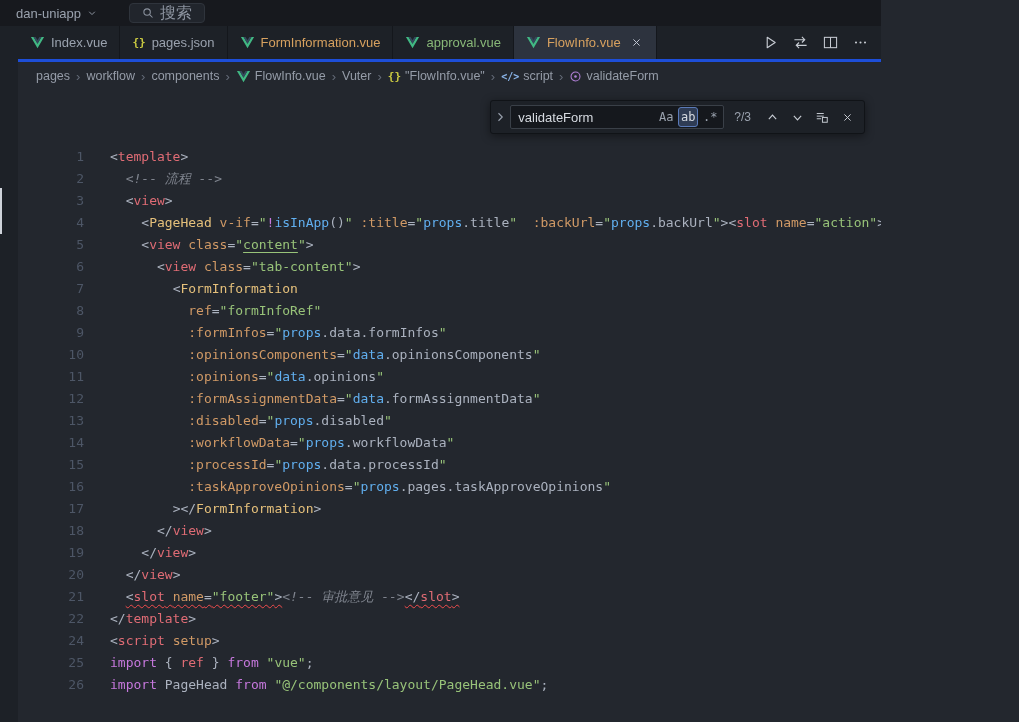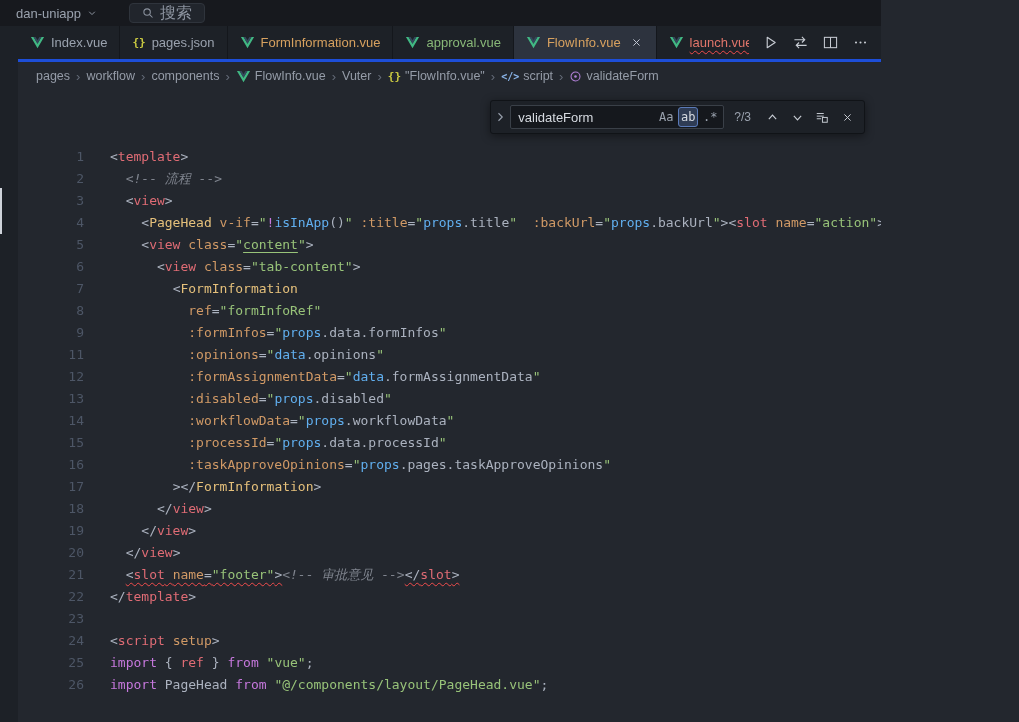--- a/index.html
+++ b/index.html
@@ -137,29 +137,20 @@
                   <path d="M5.7 3h3.2L12 8.4 15.1 3h3.2L12 13.8z" fill="#35495e"></path>
                 </svg>
               </span>
               <span class="tab-label">FlowInfo.vue</span>
               <span class="icon tab-close">
                 <svg width="13" height="13" viewBox="0 0 16 16" stroke="currentColor" stroke-width="1.2" fill="none">
                   <path d="M4.2 4.2l7.6 7.6M11.8 4.2l-7.6 7.6"></path>
                 </svg>
               </span>
             </div>
-            <div class="tab state-error">
-              <span class="icon">
-                <svg width="15" height="15" viewBox="0 0 24 24">
-                  <path d="M1.5 3h4.2L12 13.8 18.3 3h4.2L12 21z" fill="#41b883"></path>
-                  <path d="M5.7 3h3.2L12 8.4 15.1 3h3.2L12 13.8z" fill="#35495e"></path>
-                </svg>
-              </span>
-              <span class="tab-label">launch.vue</span>
-            </div>
           </div>
         <div class="editor-actions">
             <div class="action-btn">
               <span class="icon">
                 <svg width="15" height="15" viewBox="0 0 16 16" fill="none" stroke="#c8cdd4" stroke-width="1.2" stroke-linejoin="round">
                   <path d="M4.5 2.5l8.5 5.5-8.5 5.5z"></path>
                 </svg>
               </span>
             </div>
             <div class="action-btn">
@@ -291,33 +282,33 @@
         <div class="code-area">
             <div class="code-row"><span class="ln">1</span><span class="cl"><span class="tk-p">&lt;</span><span class="tk-t">template</span><span class="tk-p">&gt;</span></span></div>
             <div class="code-row"><span class="ln">2</span><span class="cl"><span class="tk-w">  </span><span class="tk-m">&lt;!-- 流程 --&gt;</span></span></div>
             <div class="code-row"><span class="ln">3</span><span class="cl"><span class="tk-w">  </span><span class="tk-p">&lt;</span><span class="tk-t">view</span><span class="tk-p">&gt;</span></span></div>
             <div class="code-row"><span class="ln">4</span><span class="cl"><span class="tk-w">    </span><span class="tk-p">&lt;</span><span class="tk-c">PageHead</span><span class="tk-w"> </span><span class="tk-a">v-if</span><span class="tk-p">=</span><span class="tk-s">"</span><span class="tk-k">!</span><span class="tk-v">isInApp</span><span class="tk-w">()</span><span class="tk-s">"</span><span class="tk-w"> </span><span class="tk-a">:title</span><span class="tk-p">=</span><span class="tk-s">"</span><span class="tk-v">props</span><span class="tk-w">.title</span><span class="tk-s">"</span><span class="tk-w">  </span><span class="tk-a">:backUrl</span><span class="tk-p">=</span><span class="tk-s">"</span><span class="tk-v">props</span><span class="tk-w">.backUrl</span><span class="tk-s">"</span><span class="tk-p">&gt;&lt;</span><span class="tk-t">slot</span><span class="tk-w"> </span><span class="tk-a">name</span><span class="tk-p">=</span><span class="tk-s">"action"</span><span class="tk-p">&gt;&lt;/</span><span class="tk-t">slot</span><span class="tk-p">&gt;&lt;/</span><span class="tk-c">PageHead</span><span class="tk-p">&gt;</span></span></div>
             <div class="code-row"><span class="ln">5</span><span class="cl"><span class="tk-w">    </span><span class="tk-p">&lt;</span><span class="tk-t">view</span><span class="tk-w"> </span><span class="tk-a">class</span><span class="tk-p">=</span><span class="tk-s">"</span><span class="tk-s dec-solid">content</span><span class="tk-s">"</span><span class="tk-p">&gt;</span></span></div>
             <div class="code-row"><span class="ln">6</span><span class="cl"><span class="tk-w">      </span><span class="tk-p">&lt;</span><span class="tk-t">view</span><span class="tk-w"> </span><span class="tk-a">class</span><span class="tk-p">=</span><span class="tk-s">"tab-content"</span><span class="tk-p">&gt;</span></span></div>
             <div class="code-row"><span class="ln">7</span><span class="cl"><span class="tk-w">        </span><span class="tk-p">&lt;</span><span class="tk-c">FormInformation</span></span></div>
             <div class="code-row"><span class="ln">8</span><span class="cl"><span class="tk-w">          </span><span class="tk-a">ref</span><span class="tk-p">=</span><span class="tk-s">"formInfoRef"</span></span></div>
             <div class="code-row"><span class="ln">9</span><span class="cl"><span class="tk-w">          </span><span class="tk-a">:formInfos</span><span class="tk-p">=</span><span class="tk-s">"</span><span class="tk-v">props</span><span class="tk-w">.data.formInfos</span><span class="tk-s">"</span></span></div>
+            <div class="code-row"><span class="ln">10</span><span class="cl"><span class="tk-w">          </span><span class="tk-a">:opinionsComponents</span><span class="tk-p">=</span><span class="tk-s">"</span><span class="tk-v">data</span><span class="tk-w">.opinionsComponents</span><span class="tk-s">"</span></span></div>
             <div class="code-row"><span class="ln">11</span><span class="cl"><span class="tk-w">          </span><span class="tk-a">:opinions</span><span class="tk-p">=</span><span class="tk-s">"</span><span class="tk-v">data</span><span class="tk-w">.opinions</span><span class="tk-s">"</span></span></div>
             <div class="code-row"><span class="ln">12</span><span class="cl"><span class="tk-w">          </span><span class="tk-a">:formAssignmentData</span><span class="tk-p">=</span><span class="tk-s">"</span><span class="tk-v">data</span><span class="tk-w">.formAssignmentData</span><span class="tk-s">"</span></span></div>
             <div class="code-row"><span class="ln">13</span><span class="cl"><span class="tk-w">          </span><span class="tk-a">:disabled</span><span class="tk-p">=</span><span class="tk-s">"</span><span class="tk-v">props</span><span class="tk-w">.disabled</span><span class="tk-s">"</span></span></div>
             <div class="code-row"><span class="ln">14</span><span class="cl"><span class="tk-w">          </span><span class="tk-a">:workflowData</span><span class="tk-p">=</span><span class="tk-s">"</span><span class="tk-v">props</span><span class="tk-w">.workflowData</span><span class="tk-s">"</span></span></div>
             <div class="code-row"><span class="ln">15</span><span class="cl"><span class="tk-w">          </span><span class="tk-a">:processId</span><span class="tk-p">=</span><span class="tk-s">"</span><span class="tk-v">props</span><span class="tk-w">.data.processId</span><span class="tk-s">"</span></span></div>
             <div class="code-row"><span class="ln">16</span><span class="cl"><span class="tk-w">          </span><span class="tk-a">:taskApproveOpinions</span><span class="tk-p">=</span><span class="tk-s">"</span><span class="tk-v">props</span><span class="tk-w">.pages.taskApproveOpinions</span><span class="tk-s">"</span></span></div>
             <div class="code-row"><span class="ln">17</span><span class="cl"><span class="tk-w">        </span><span class="tk-p">&gt;&lt;/</span><span class="tk-c">FormInformation</span><span class="tk-p">&gt;</span></span></div>
             <div class="code-row"><span class="ln">18</span><span class="cl"><span class="tk-w">      </span><span class="tk-p">&lt;/</span><span class="tk-t">view</span><span class="tk-p">&gt;</span></span></div>
             <div class="code-row"><span class="ln">19</span><span class="cl"><span class="tk-w">    </span><span class="tk-p">&lt;/</span><span class="tk-t">view</span><span class="tk-p">&gt;</span></span></div>
             <div class="code-row"><span class="ln">20</span><span class="cl"><span class="tk-w">  </span><span class="tk-p">&lt;/</span><span class="tk-t">view</span><span class="tk-p">&gt;</span></span></div>
             <div class="code-row"><span class="ln">21</span><span class="cl"><span class="tk-w">  </span><span class="tk-p dec-wavy">&lt;</span><span class="tk-t dec-wavy">slot</span><span class="tk-w dec-wavy"> </span><span class="tk-a dec-wavy">name</span><span class="tk-p dec-wavy">=</span><span class="tk-s dec-wavy">"footer"</span><span class="tk-p dec-wavy">&gt;</span><span class="tk-m">&lt;!-- 审批意见 --&gt;</span><span class="tk-p dec-wavy">&lt;/</span><span class="tk-t dec-wavy">slot</span><span class="tk-p dec-wavy">&gt;</span></span></div>
             <div class="code-row"><span class="ln">22</span><span class="cl"><span class="tk-p">&lt;/</span><span class="tk-t">template</span><span class="tk-p">&gt;</span></span></div>
-            <div class="code-row"><span class="ln">23</span><span class="cl"></span></div>
             <div class="code-row"><span class="ln">24</span><span class="cl"><span class="tk-p">&lt;</span><span class="tk-t">script</span><span class="tk-w"> </span><span class="tk-a">setup</span><span class="tk-p">&gt;</span></span></div>
             <div class="code-row"><span class="ln">25</span><span class="cl"><span class="tk-k">import</span><span class="tk-w"> { </span><span class="tk-t">ref</span><span class="tk-w"> } </span><span class="tk-k">from</span><span class="tk-w"> </span><span class="tk-s">"vue"</span><span class="tk-w">;</span></span></div>
             <div class="code-row"><span class="ln">26</span><span class="cl"><span class="tk-k">import</span><span class="tk-w"> </span><span class="tk-w">PageHead</span><span class="tk-w"> </span><span class="tk-k">from</span><span class="tk-w"> </span><span class="tk-s">"@/components/layout/PageHead.vue"</span><span class="tk-w">;</span></span></div>
           </div>
       </div>
     </div>
   </div>
   <div class="activity-indicator"></div>
 </div>
 

